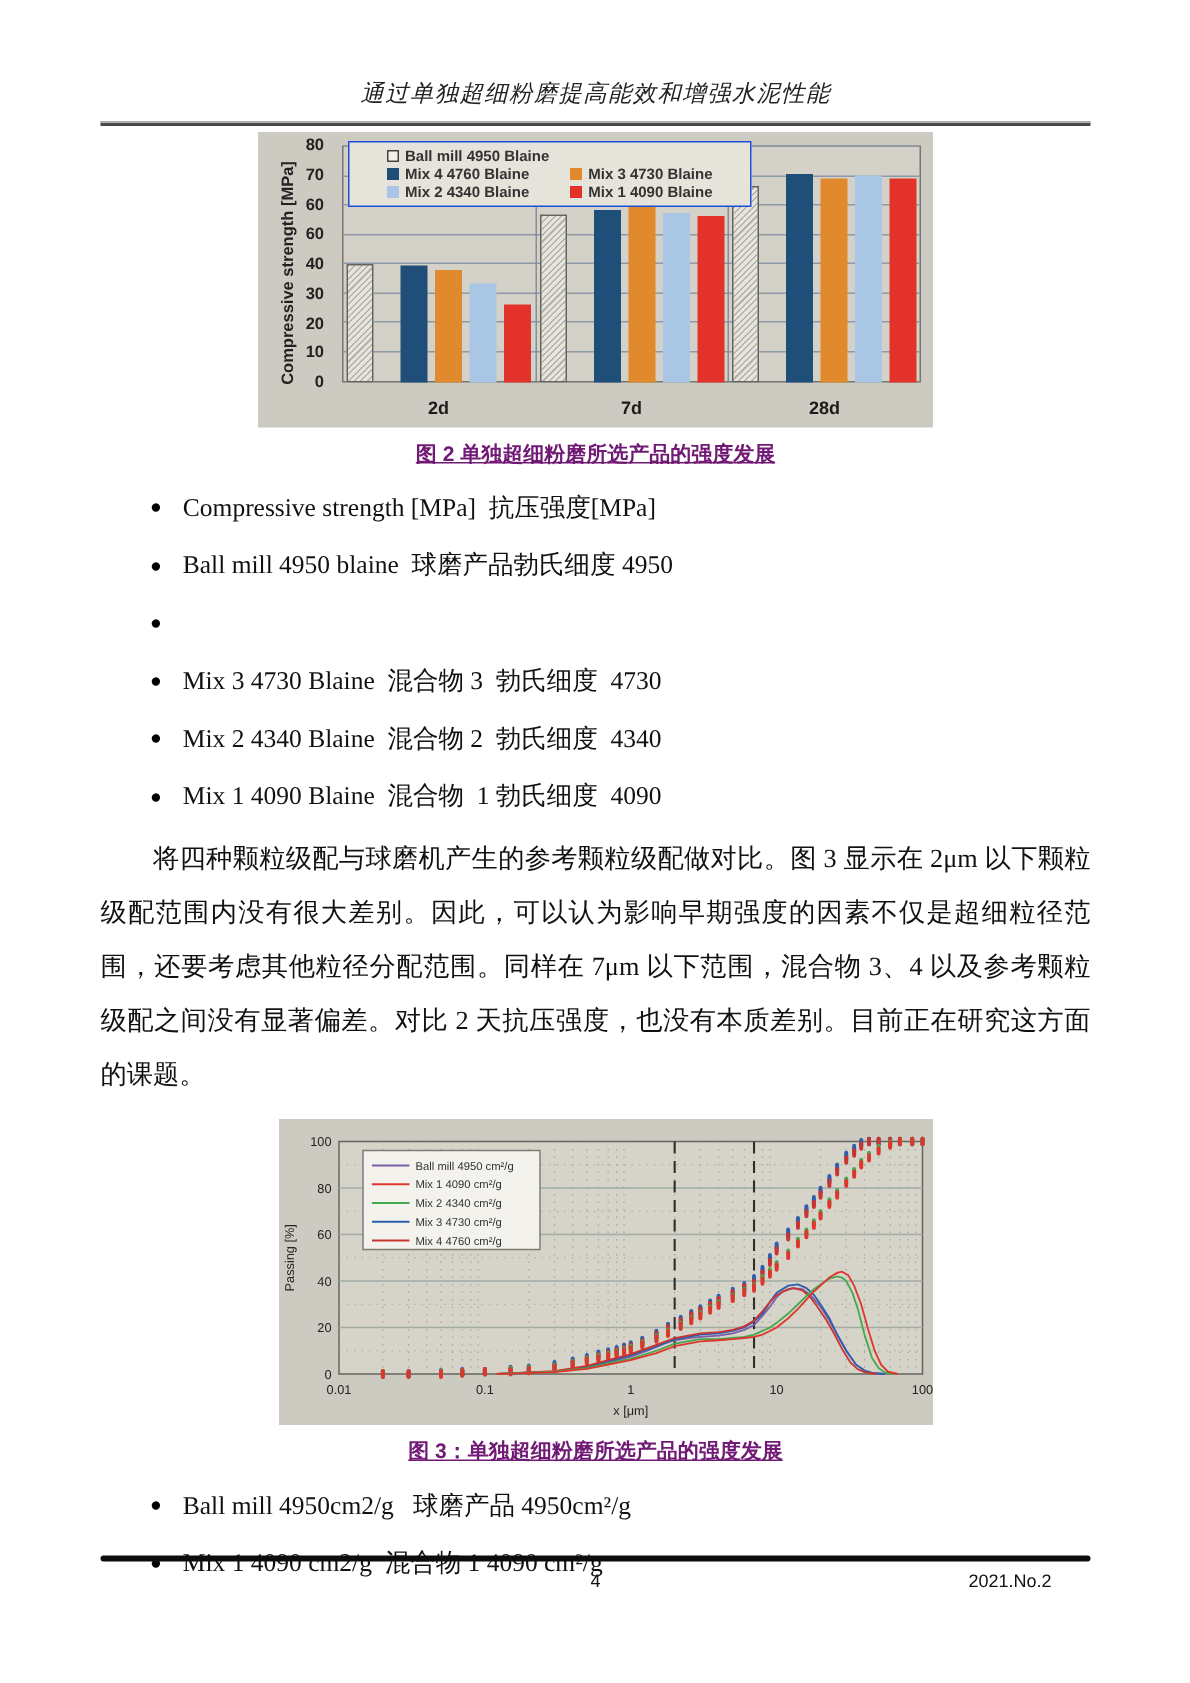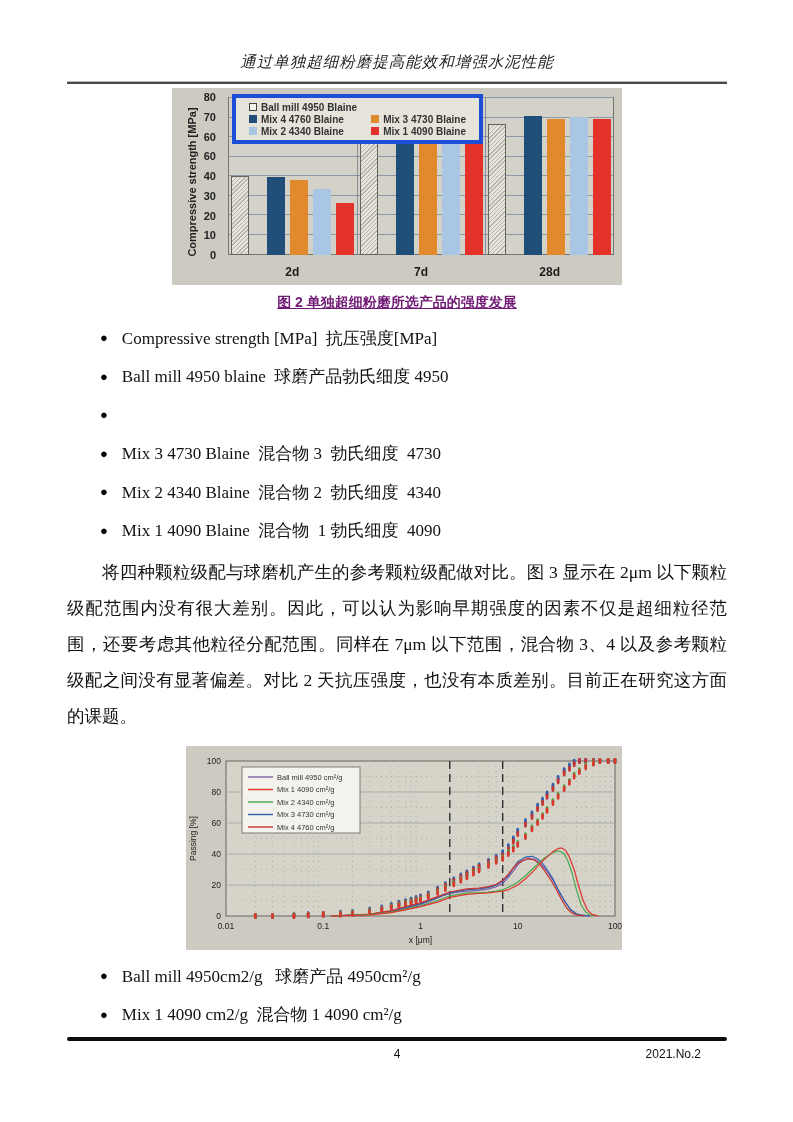--- a/index.html
+++ b/index.html
@@ -31,21 +31,21 @@
   .bgroup { flex:1; position:relative;text-decoration:underline; }
   .bars { position:absolute; left:0; right:0; top:0; bottom:26px; display:flex; align-items:flex-end; justify-content:center; gap:5px; }
   .bar { width:18px; }
   .bar.hatch {
     background-color:#e7e4db;
     background-image:repeating-linear-gradient(135deg, rgba(105,105,100,.4) 0 1px, transparent 1px 3px);
     border:1px solid #64645f;
   }
   .bxlabel { position:absolute; left:0; right:0; bottom:2px; text-align:center; font:bold 12px "Liberation Sans","DejaVu Sans",sans-serif; color:#1c1c1c; }
   .bar-legend {
-    position:absolute; left:60px; top:6px; padding:3px 13px; background:#e6e3da; border:4px solid #1d4ed8;
+    position:absolute; left:60px; top:6px; padding:3px 25px; background:#e6e3da; border:1px solid #1d4ed8;
     display:grid; grid-template-columns:auto auto; column-gap:14px; row-gap:0;
   }
   .litem { display:flex; align-items:center; gap:4px; font:bold 10px "Liberation Sans","DejaVu Sans",sans-serif; color:#333; height:12px; white-space:nowrap; }
   .lmark { width:8px; height:8px; border:1px solid; flex:0 0 auto; }
   .litem.l0 { grid-column:1; grid-row:1; } .litem.l1 { grid-column:1; grid-row:2; }
   .litem.l2 { grid-column:2; grid-row:2; } .litem.l3 { grid-column:1; grid-row:3; }
   .litem.l4 { grid-column:2; grid-row:3; }
 
   
   .caption { margin-top:9px; text-align:center; font:bold 14px "Liberation Sans","DejaVu Sans",sans-serif; color:#701a75;text-decoration:underline; }
@@ -507,20 +507,21 @@
             <line x1="62" y1="56" x2="87" y2="56" stroke="#45a84d" stroke-width="1.4"></line>
             <text x="91" y="58.7" font-size="7.5" font-family="&quot;Liberation Sans&quot;,&quot;DejaVu Sans&quot;,sans-serif" fill="#333">Mix 2 4340 cm²/g</text>
             <line x1="62" y1="68.5" x2="87" y2="68.5" stroke="#2d5fae" stroke-width="1.4"></line>
             <text x="91" y="71.2" font-size="7.5" font-family="&quot;Liberation Sans&quot;,&quot;DejaVu Sans&quot;,sans-serif" fill="#333">Mix 3 4730 cm²/g</text>
             <line x1="62" y1="81" x2="87" y2="81" stroke="#c9352e" stroke-width="1.4"></line>
             <text x="91" y="83.7" font-size="7.5" font-family="&quot;Liberation Sans&quot;,&quot;DejaVu Sans&quot;,sans-serif" fill="#333">Mix 4 4760 cm²/g</text>
           </g>
         </svg>
     </div>
 
+    <div class="caption">图 3：单独超细粉磨所选产品的强度发展</div>
 
     <ul class="blist">
       <li>
           <span class="bullet">●</span>
           <span class="li-text">Ball mill 4950cm2/g   球磨产品 4950cm²/g</span>
         </li>
       <li>
           <span class="bullet">●</span>
           <span class="li-text">Mix 1 4090 cm2/g  混合物 1 4090 cm²/g</span>
         </li>

